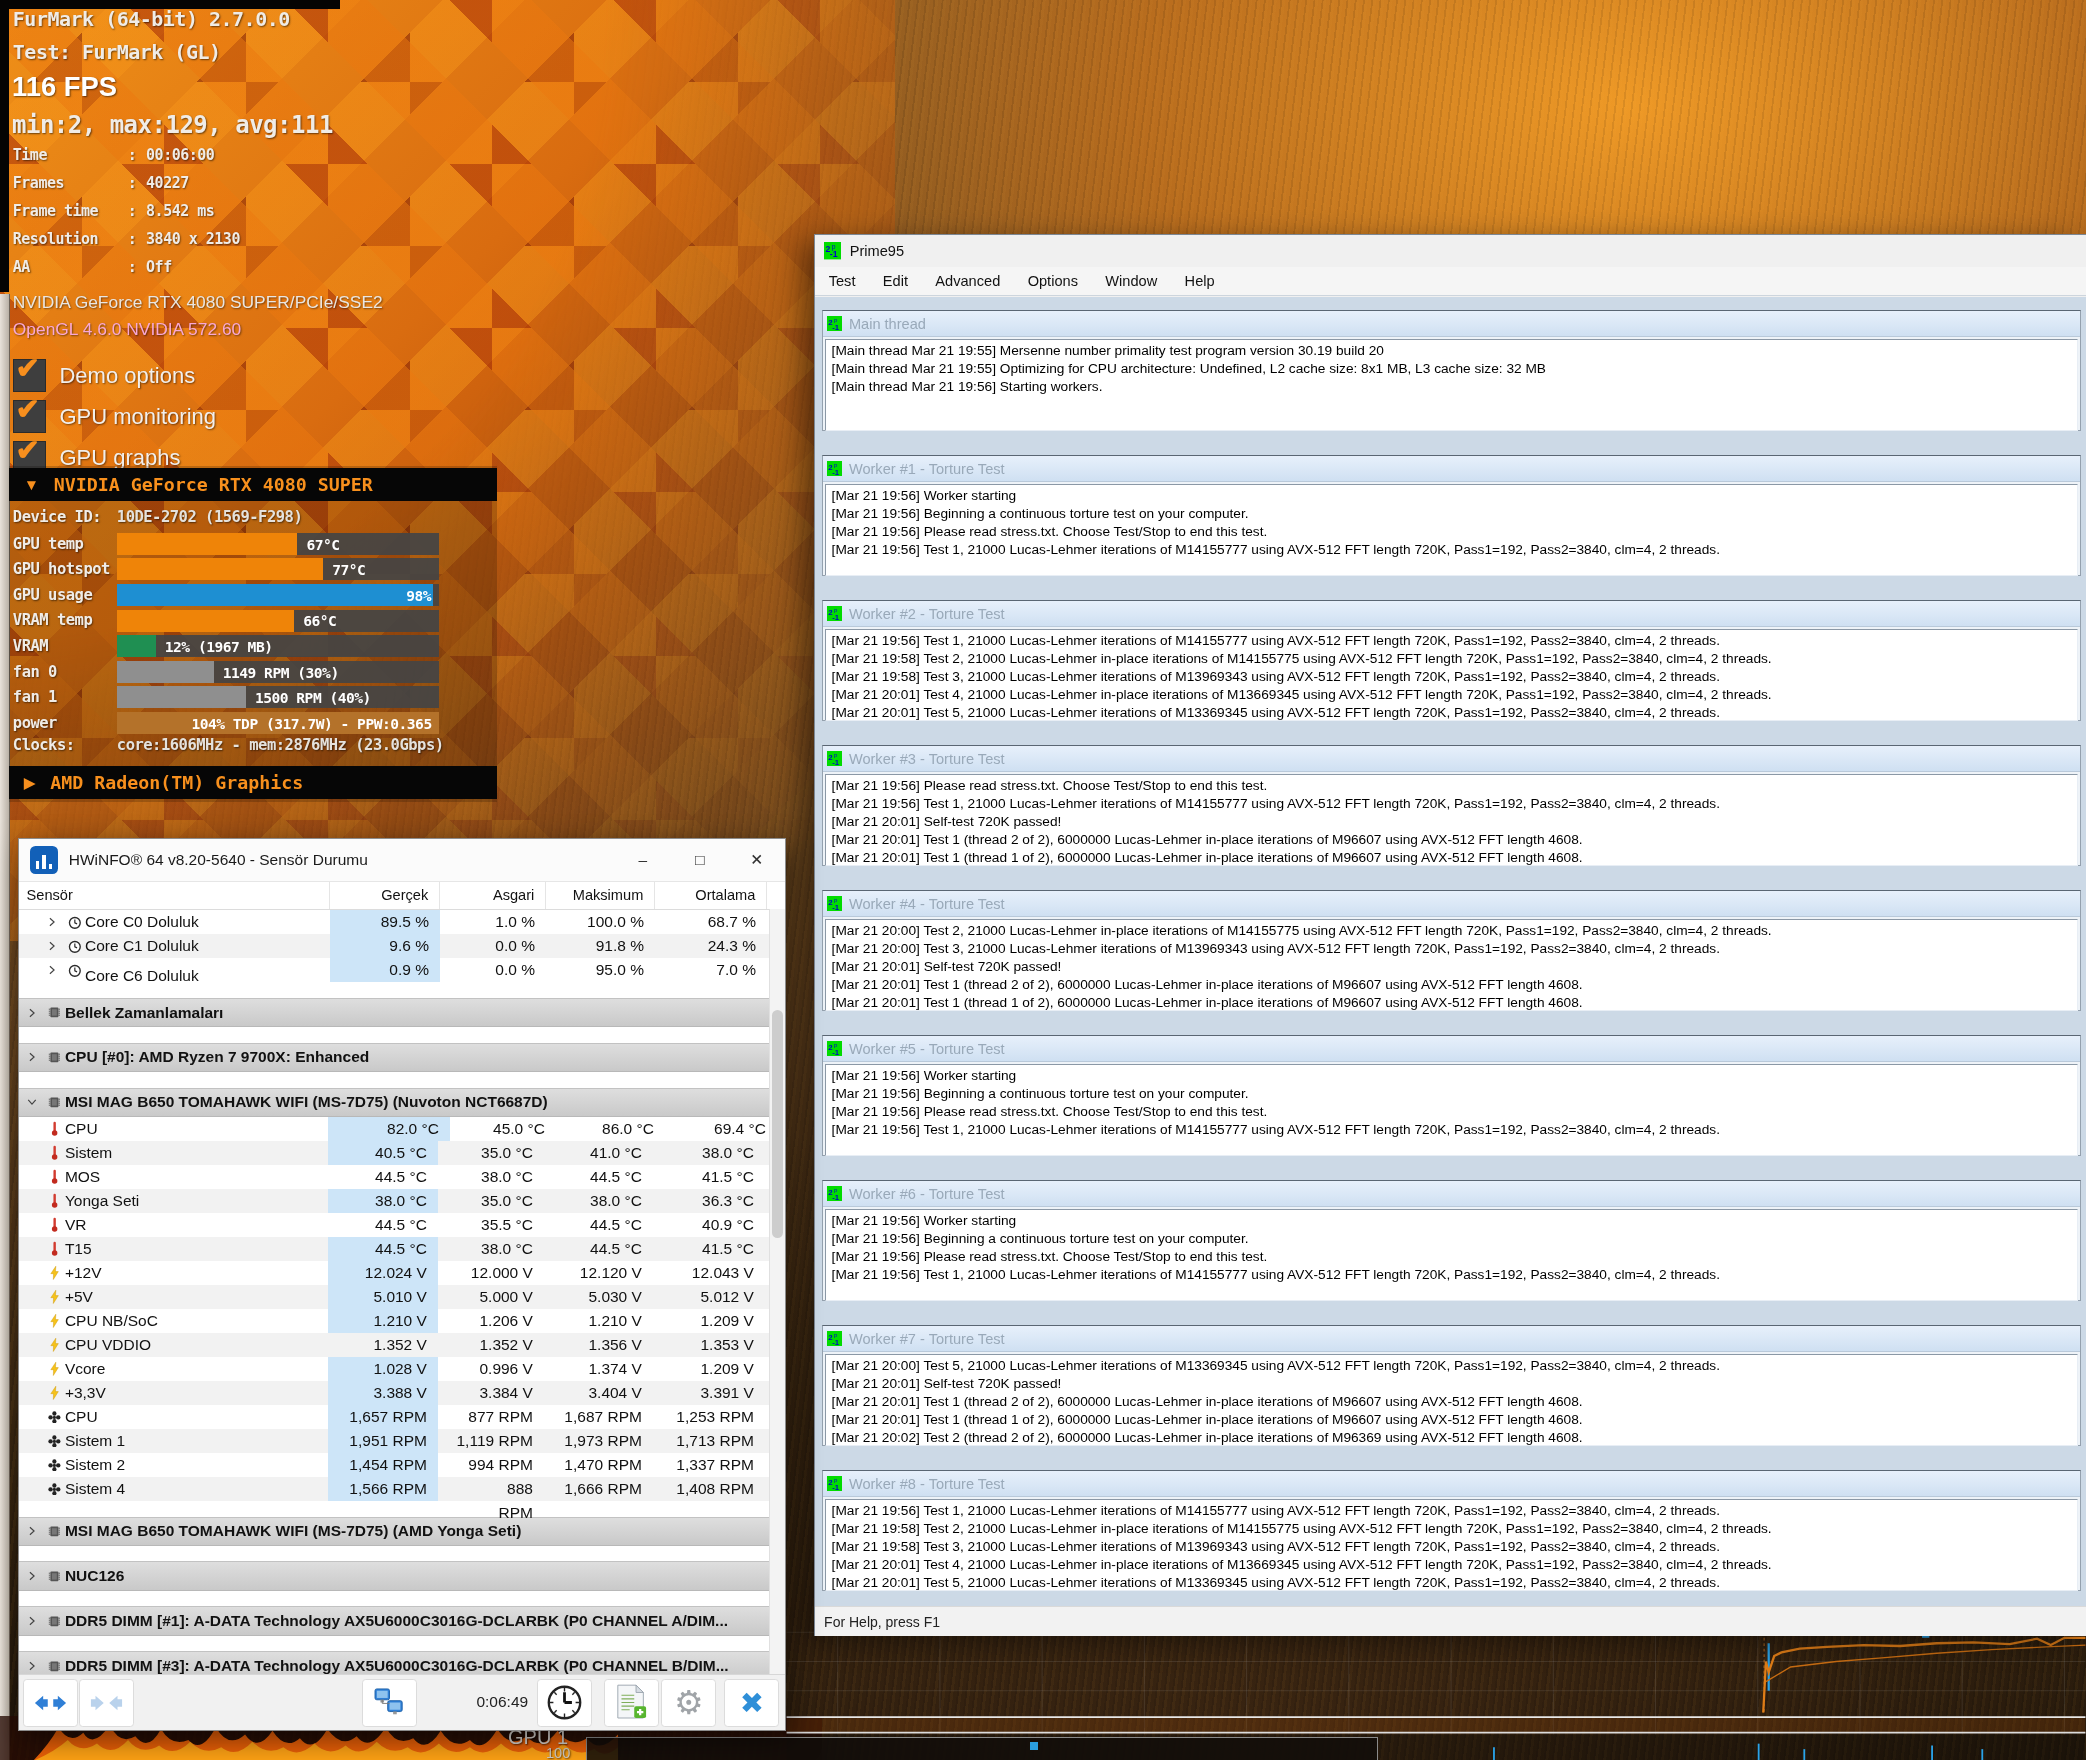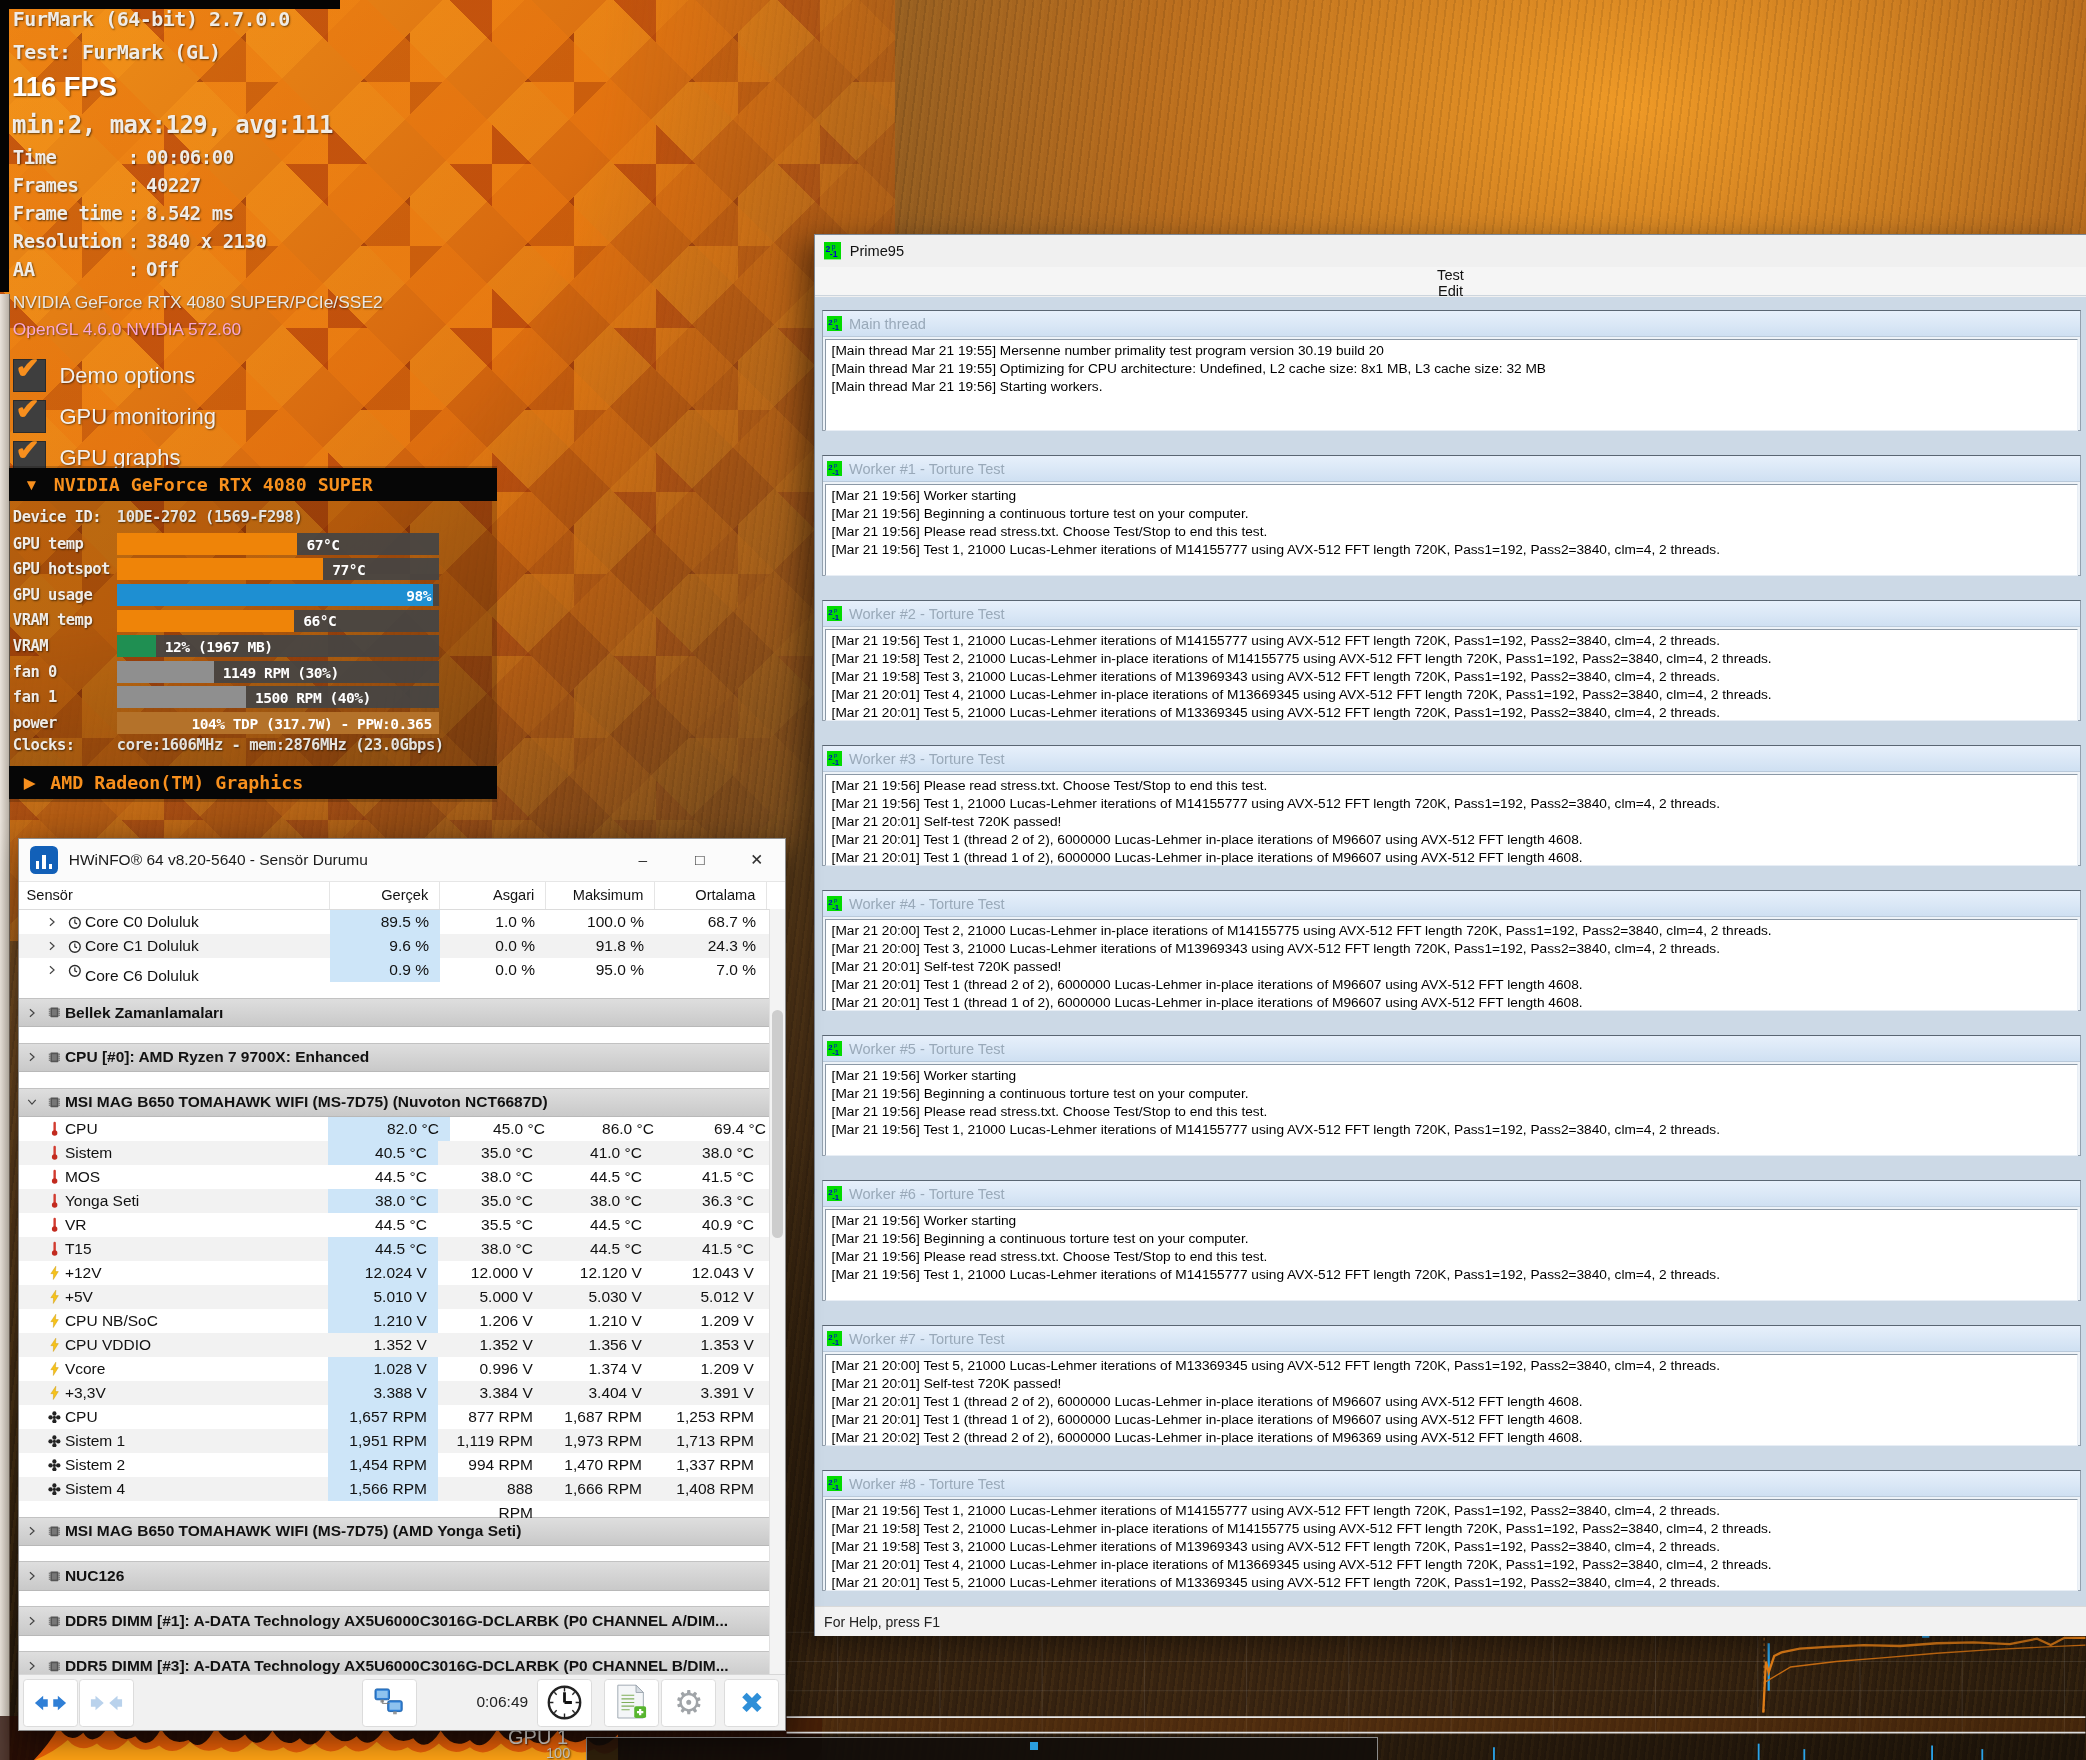--- a/index.html
+++ b/index.html
@@ -32,21 +32,21 @@
   #flame-band{position:absolute;left:0;top:1716px;width:822px;height:45px;background:rgba(40,12,4,.78);z-index:1;}
   #flames{position:absolute;left:33px;top:1718px;z-index:1;}
   
   #fm{position:absolute;left:0;top:0;width:512px;z-index:2;color:#f0ece7;}
   .fm-mono{font-family:"DejaVu Sans Mono",monospace;font-weight:bold;letter-spacing:-0.5px;text-shadow:0.9px 0.9px 1.8px rgba(0,0,0,.55);}
   #fm-title{position:absolute;left:12.8px;top:7.3px;font-size:20px;}
   #fm-test{position:absolute;left:12.8px;top:40px;font-size:20px;}
   #fm-fps{position:absolute;left:12px;top:71px;font-size:27.4px;font-weight:bold;color:#fff;text-shadow:0.9px 0.9px 1.8px rgba(0,0,0,.55);}
   #fm-minmax{position:absolute;left:12px;top:111px;font-size:24px;}
   #fm-stats{position:absolute;left:12.8px;top:146px;}
-  .fm-stat{height:28px;font-size:19px;display:flex;}
+  .fm-stat{height:28px;font-size:15px;display:flex;}
   .fm-stat-lbl{display:inline-block;width:115px;}
   .fm-stat-colon{display:inline-block;width:18.3px;}
   #fm-gpu1{position:absolute;left:12.8px;top:292px;font-size:17.4px;font-weight:normal;color:#eae6e1;text-shadow:0.9px 0.9px 1.8px rgba(0,0,0,.5);}
   #fm-gpu2{position:absolute;left:12.8px;top:319px;font-size:17.4px;font-weight:normal;color:#f9a8d4;text-shadow:0.9px 0.9px 1.8px rgba(0,0,0,.5);}
   #fm-checks{position:absolute;left:12.8px;top:355px;}
   .fm-check{height:41px;display:flex;align-items:center;}
   .fm-box{position:relative;width:31px;height:31px;background:#3e3e3e;border:0.9px solid #2b2b2b;flex:none;}
   .fm-tick{position:absolute;left:1.8px;top:-9.1px;font-size:29px;color:#f78f1e;font-weight:bold;text-shadow:none;}
   .fm-check-lbl{margin-left:13.7px;font-size:22px;color:#f2efec;text-shadow:0.9px 0.9px 1.8px rgba(0,0,0,.5);}
   #fm-panel{position:absolute;left:9.1px;top:466px;width:488px;height:336px;background:rgba(10,6,2,.2);}
@@ -99,21 +99,21 @@
   #hw-time{position:absolute;left:450px;top:3.7px;width:66px;height:46px;display:flex;align-items:center;justify-content:center;font-size:15.5px;color:#222;}
   .glyph-gear{font-family:"DejaVu Sans",sans-serif;font-size:33px;color:#a0a4a8;}
   .glyph-x{font-family:"DejaVu Sans",sans-serif;font-size:29px;color:#2e8fd8;font-weight:bold;}
   
   #p95{position:absolute;left:814px;top:234px;width:1272px;height:1402px;background:#f0f0f0;z-index:3;
     border-left:0.9px solid #7c8794;border-top:0.9px solid #7c8794;box-shadow:-11px 7.3px 27.4px rgba(0,0,0,.45);box-sizing:border-box;}
   #p95-title{height:32px;display:flex;align-items:center;background:#f0f0f0;}
   .p95icon{width:17.4px;height:17.4px;flex:none;}
   #p95-title .p95icon{margin-left:9.1px;}
   #p95-title-text{margin-left:8.2px;font-size:14.6px;color:#111;}
-  #p95-menu{height:28px;display:flex;align-items:center;background:#f5f5f5;border-bottom:1.8px solid #cdd5dd;flex-direction:column;}
+  #p95-menu{height:28px;display:flex;align-items:center;background:#f5f5f5;border-bottom:1.8px solid #cdd5dd;}
   .p95-mitem{padding:0 13.7px;font-size:14.6px;color:#111;}
   #p95-mdi{position:absolute;left:0;top:62px;right:0;bottom:30px;background:#ccd9e6;overflow:hidden;padding:12.8px 0 0 7.3px;box-sizing:border-box;}
   .p95-child{width:calc(100% - 5.5px);height:121px;margin-bottom:24px;border:0.9px solid #94a1ae;border-top:0.9px solid #5a6673;background:#eef3f8;box-sizing:border-box;}
   .pc-title{height:25.6px;display:flex;align-items:center;background:linear-gradient(#e7f0fb,#cfe0f2);border-bottom:0.9px solid #b9c9da;}
   .pc-title .p95icon{margin-left:3.7px;width:15.5px;height:15.5px;}
   .pc-title-text{margin-left:6.4px;font-size:14.6px;color:#99a9b9;}
   .pc-body{margin:1.8px;height:86px;background:#fff;border:1.8px solid;border-color:#8b98a6 #e8eef5 #e8eef5 #8b98a6;
     padding:1.8px 5.5px;overflow:hidden;}
   .pc-line{font-size:13.7px;line-height:18px;color:#000;white-space:nowrap;}
   #p95-status{position:absolute;left:0;bottom:0;width:100%;height:30px;background:#f2f2f2;border-top:0.9px solid #d9d9d9;

